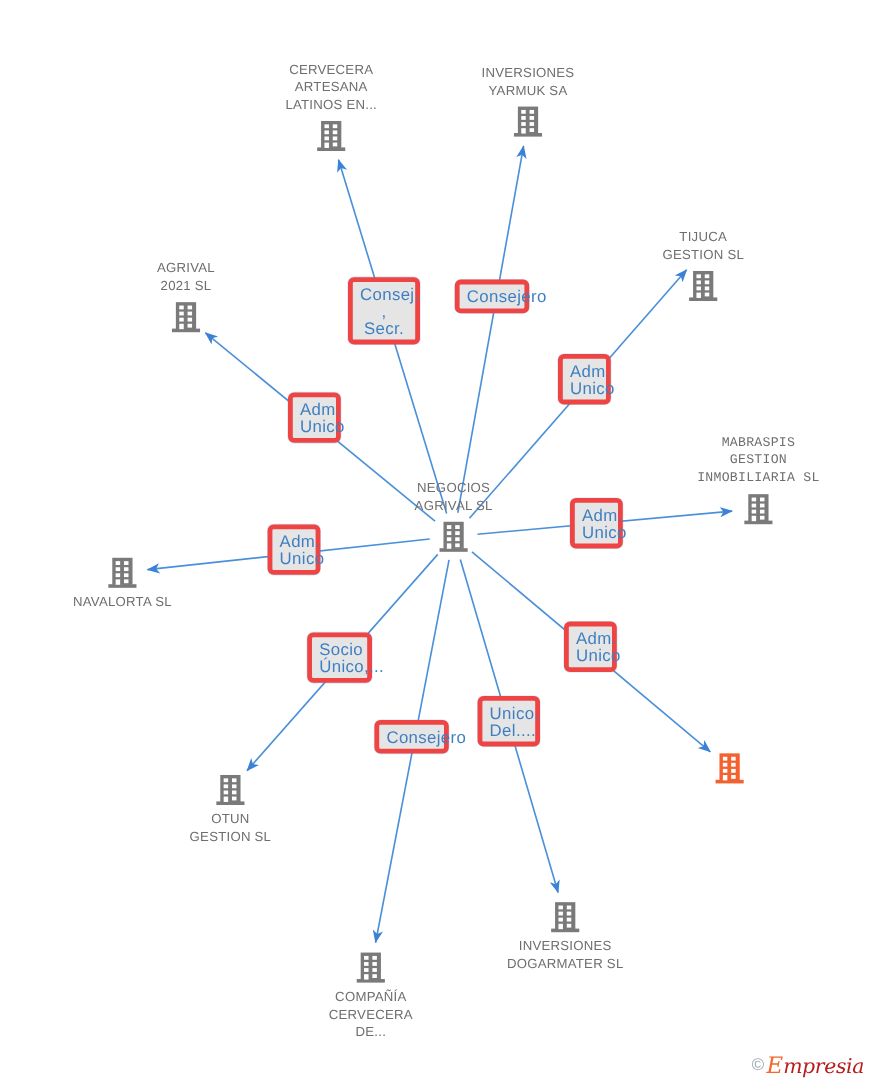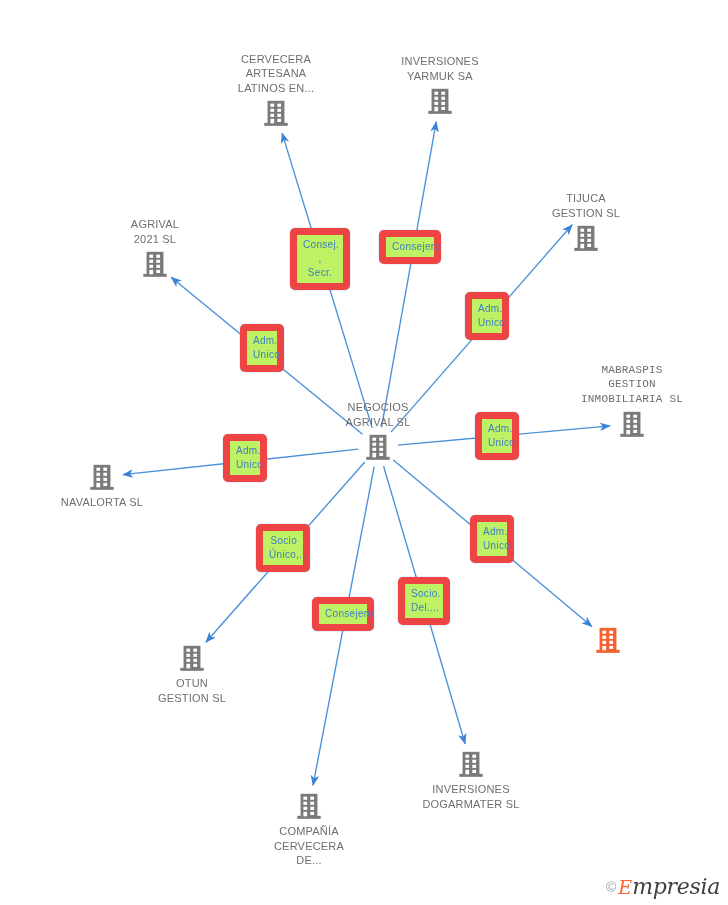--- a/index.html
+++ b/index.html
@@ -44,25 +44,25 @@
     display: block;
     white-space: pre-line;
   }
   .node.cap-top .caption { margin-bottom: 3px; }
   .node.cap-bottom .caption { margin-top: 3px; }
   .node.highlight .caption { color: #6e6e6e; }
 
   .edge-label {
     position: absolute;
     box-sizing: border-box;
-    border: 7px solid #ef4444;
+    border: 4px solid #ef4444;
     border-radius: 5px;
-    background: #bef264;
+    background: #e5e5e5;
     color: #3f7fc1;
-    font-size: 10px;
+    font-size: 14px;
     line-height: 14px;
     text-align: center;
     padding: 3px 6px;
     white-space: pre-line;
     letter-spacing: 0.3px;
     transform: translate(-50%, -50%);
     box-shadow: 0 0 0 0.5px rgba(74,144,217,0.25);
   }
   .watermark {
     position: absolute;
@@ -78,24 +78,24 @@
     vertical-align: 2px;
     margin-right: 2px;
   }
   .watermark .brand-e {
     color: #f4692f;
     font-family: "DejaVu Serif", serif;
     font-style: italic;
     font-size: 19px;
   }
   .watermark .brand-rest {
-    color: #404040;
+    color: #b91c1c;
     font-family: "DejaVu Serif", serif;
     font-style: italic;
-    font-size: 22px;
+    font-size: 17px;
     letter-spacing: -0.3px;
   }
 </style>
 </head>
 <body>
 
 <div id="canvas">
 
   <svg id="edge-layer" viewBox="0 0 728 905">
     <defs>
@@ -305,20 +305,20 @@
 Unico</div>
       <div class="edge-label" style="left: 497px; top: 436px; width: 44px; min-height: 36px;">Adm.
 Unico</div>
       <div class="edge-label" style="left: 245px; top: 458px; width: 44px; min-height: 36px;">Adm.
 Unico</div>
       <div class="edge-label" style="left: 283px; top: 548px; width: 54px; min-height: 36px; text-align: right;">Socio
 Único,...</div>
       <div class="edge-label" style="left: 492px; top: 539px; width: 44px; min-height: 36px;">Adm.
 Unico</div>
       <div class="edge-label" style="left: 343px; top: 614px; width: 62px; min-height: 20px;">Consejero</div>
-      <div class="edge-label" style="left: 424px; top: 601px; width: 52px; min-height: 36px;">Socio.
+      <div class="edge-label" style="left: 424px; top: 601px; width: 52px; min-height: 36px;">Unico.
 Del....</div>
     </div>
 
   <div class="watermark">
     <span class="copy">©</span><span class="brand-e">E</span><span class="brand-rest">mpresia</span>
   </div>
 </div>
 
 </body></html>

